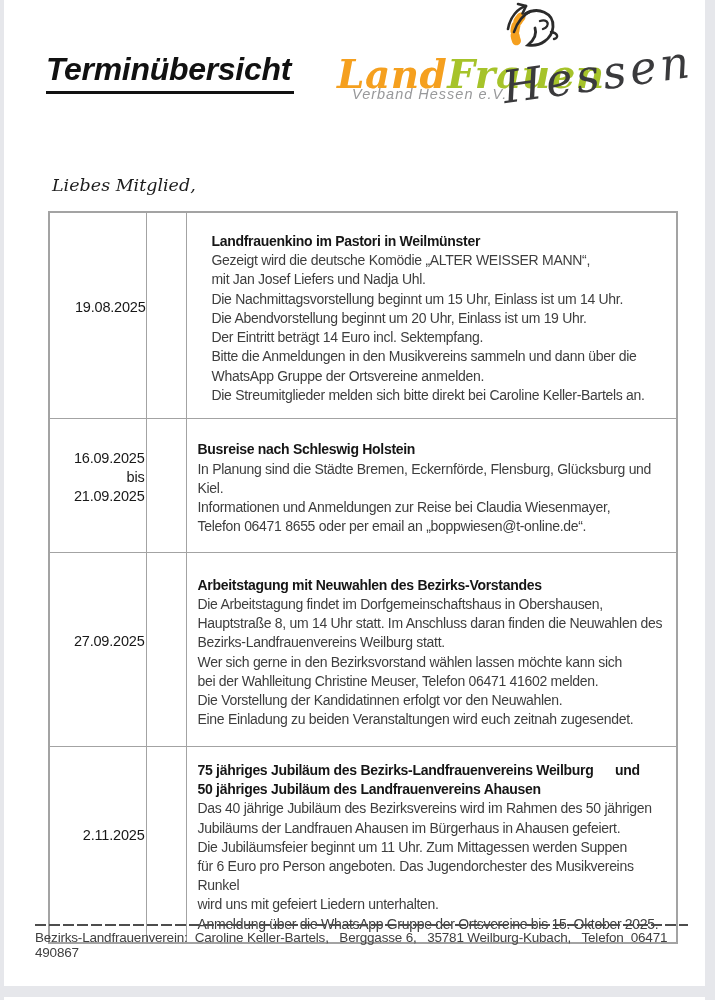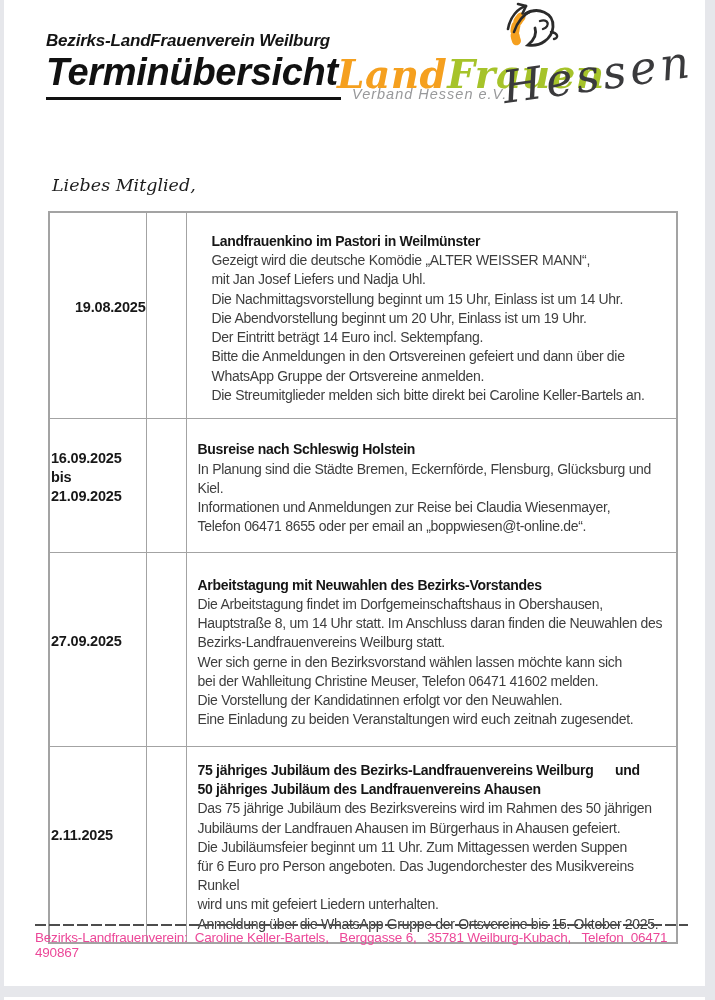--- a/index.html
+++ b/index.html
@@ -18,21 +18,21 @@
     background:#ffffff;
   }
   
   .org-name{
     position:absolute;left:42px;top:31px;
     font-size:17px;font-weight:bold;font-style:italic;color:#141414;
     letter-spacing:-0.2px;
   }
   .doc-title{
     position:absolute;left:42px;top:51px;
-    font-size:38px;font-weight:bold;font-style:italic;color:#111;
+    font-size:32px;font-weight:bold;font-style:italic;color:#111;
     letter-spacing:-0.3px;
     border-bottom:3px solid #111;padding:0 3px 3px 0;
   }
   
   .logo-wrap{position:absolute;left:0;top:0;width:701px;height:125px;}
   .logo-main{
     position:absolute;left:333px;top:51px;
     font-family:"DejaVu Serif", serif;font-style:italic;font-weight:bold;
     font-size:39px;letter-spacing:0.5px;white-space:nowrap;
   }
@@ -55,49 +55,48 @@
   }
   .greeting .small{font-size:14px;}
   
   table.schedule{
     position:absolute;left:44px;top:211px;width:628px;
     border-collapse:collapse;table-layout:fixed;
   }
   table.schedule{border:2px solid #a3a3a3;}
   table.schedule td{border:1px solid #a3a3a3;vertical-align:middle;}
   .date-cell{
-    text-align:left;font-size:14.5px;color:#181818;
-    line-height:19px;letter-spacing:-0.2px;padding-bottom:18px;font-weight:bold;
+    text-align:right;font-size:14.5px;color:#181818;
+    line-height:19px;letter-spacing:-0.2px;padding-bottom:18px;
   }
   .event-cell{
     vertical-align:top;padding:14px 8px 8px 11px;
     font-size:14px;color:#3e3e3e;line-height:19.2px;letter-spacing:-0.3px;
   }
   .event-title{font-weight:bold;color:#161616;white-space:pre-wrap;}
   .event-line{white-space:pre-wrap;}
   tr.r0 td{height:183px;padding-left:25px;}
   tr.r1 td{height:111px;}
   tr.r2 td{height:171px;margin-left:46px;}
   tr.r3 td{height:171px;}
   
   .footer-rule{
     position:absolute;left:31px;top:924px;width:653px;height:1.5px;
     background:repeating-linear-gradient(90deg,#4d4d4d 0 11px,transparent 11px 14px);
   }
   .footer-text{
     position:absolute;left:31px;top:930px;
-    font-size:13.5px;color:#ec4899;letter-spacing:-0.2px;white-space:pre-wrap;
+    font-size:13.5px;color:#404040;letter-spacing:-0.2px;white-space:pre-wrap;
   }
 </style>
 </head>
 <body>
 
 <div class="page">
 
-  <div class="org-name">Bezirks-LandFrauenverein Weilburg</div>
   <div class="doc-title">Terminübersicht</div>
 
   <div class="logo-wrap">
     <svg class="bee" width="74" height="64" viewBox="0 0 74 64" fill="none">
       <path d="M33 16 C26 24 25 34 30 43" stroke="#F5A01F" stroke-width="9" stroke-linecap="round" stroke-dasharray="5.5 4.5" fill="none"></path>
       <path d="M20 28 C22 16 30 7 38 5" stroke="#2b2b2b" stroke-width="2.6" stroke-linecap="round" fill="none"></path>
       <path d="M30 3 L38 5 L34.5 12.5" stroke="#2b2b2b" stroke-width="2.6" stroke-linecap="round" stroke-linejoin="round" fill="none"></path>
       <path d="M26 31 C29 21 36 13 43 10" stroke="#2b2b2b" stroke-width="2.6" stroke-linecap="round" fill="none"></path>
       <path d="M37 13 C50 5 66 12 65 26 C64 38 52 46 40 44 C46 39 49 33 47 27" stroke="#2b2b2b" stroke-width="2.8" stroke-linecap="round" fill="none"></path>
       <path d="M52 20 C60 17 63 25 55 28" stroke="#2b2b2b" stroke-width="2.4" stroke-linecap="round" fill="none"></path>
@@ -124,21 +123,21 @@
             <div>19.08.2025</div>
           </td>
       <td class="spacer-cell"></td>
       <td class="event-cell">
             <div class="event-title">Landfrauenkino im Pastori in Weilmünster</div>
             <div class="event-line">Gezeigt wird die deutsche Komödie „ALTER WEISSER MANN“,</div>
             <div class="event-line">mit Jan Josef Liefers und Nadja Uhl.</div>
             <div class="event-line">Die Nachmittagsvorstellung beginnt um 15 Uhr, Einlass ist um 14 Uhr.</div>
             <div class="event-line">Die Abendvorstellung beginnt um 20 Uhr, Einlass ist um 19 Uhr.</div>
             <div class="event-line">Der Eintritt beträgt 14 Euro incl. Sektempfang.</div>
-            <div class="event-line">Bitte die Anmeldungen in den Ortsvereinen gefeiert und dann über die</div>
+            <div class="event-line">Bitte die Anmeldungen in den Musikvereins sammeln und dann über die</div>
             <div class="event-line">WhatsApp Gruppe der Ortsvereine anmelden.</div>
             <div class="event-line">Die Streumitglieder melden sich bitte direkt bei Caroline Keller-Bartels an.</div>
           </td>
     </tr>
 
     <tr class="r1">
       <td class="date-cell">
             <div>16.09.2025</div>
             <div>bis</div>
             <div>21.09.2025</div>
@@ -170,21 +169,21 @@
     </tr>
 
     <tr class="r3">
       <td class="date-cell">
             <div>2.11.2025</div>
           </td>
       <td class="spacer-cell"></td>
       <td class="event-cell">
             <div class="event-title">75 jähriges Jubiläum des Bezirks-Landfrauenvereins Weilburg      und</div>
             <div class="event-title">50 jähriges Jubiläum des Landfrauenvereins Ahausen</div>
-            <div class="event-line">Das 75 jährige Jubiläum des Bezirksvereins wird im Rahmen des 50 jährigen</div>
+            <div class="event-line">Das 40 jährige Jubiläum des Bezirksvereins wird im Rahmen des 50 jährigen</div>
             <div class="event-line">Jubiläums der Landfrauen Ahausen im Bürgerhaus in Ahausen gefeiert.</div>
             <div class="event-line">Die Jubiläumsfeier beginnt um 11 Uhr. Zum Mittagessen werden Suppen</div>
             <div class="event-line">für 6 Euro pro Person angeboten. Das Jugendorchester des Musikvereins Runkel</div>
             <div class="event-line">wird uns mit gefeiert Liedern unterhalten.</div>
             <div class="event-line">Anmeldung über die WhatsApp Gruppe der Ortsvereine bis 15. Oktober 2025.</div>
           </td>
     </tr>
   </tbody>
   </table>
 

